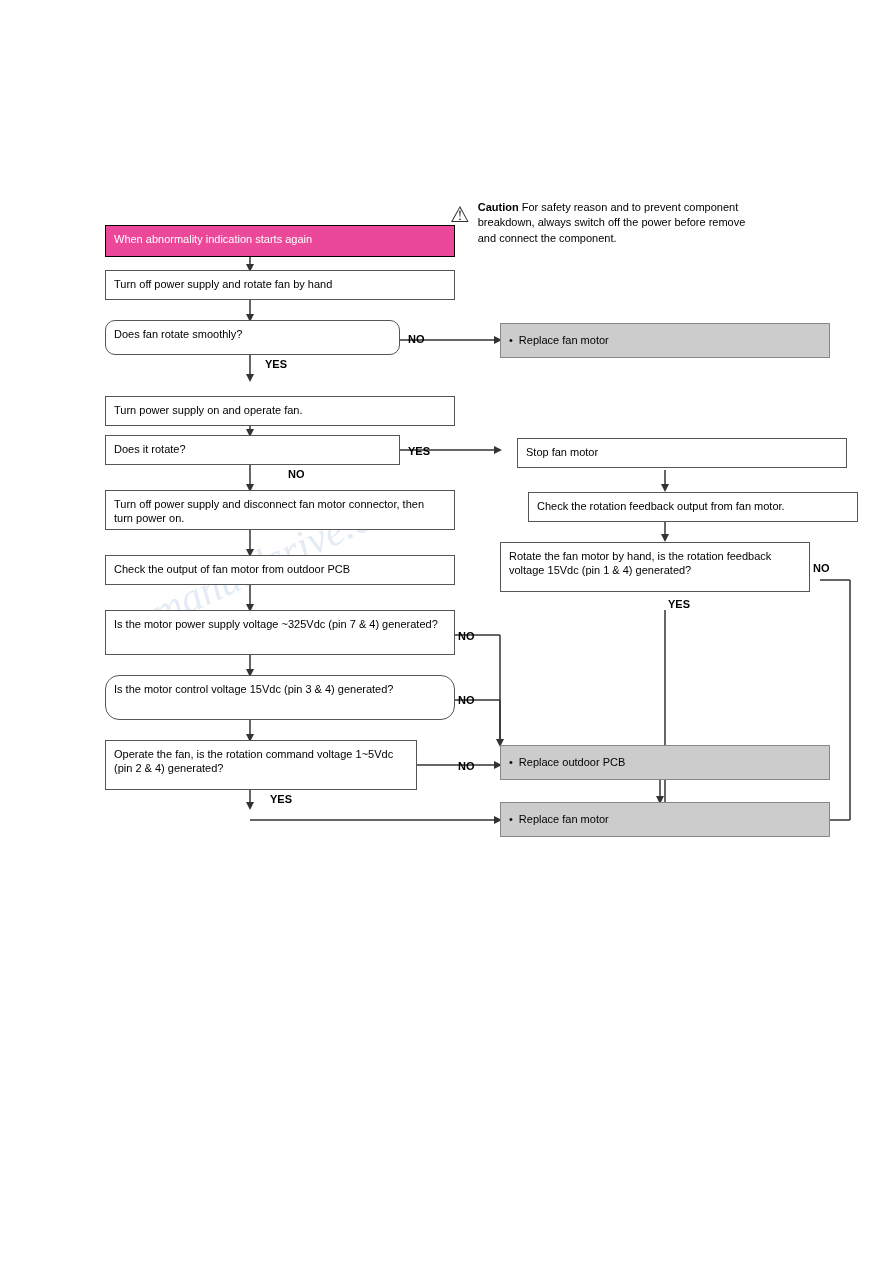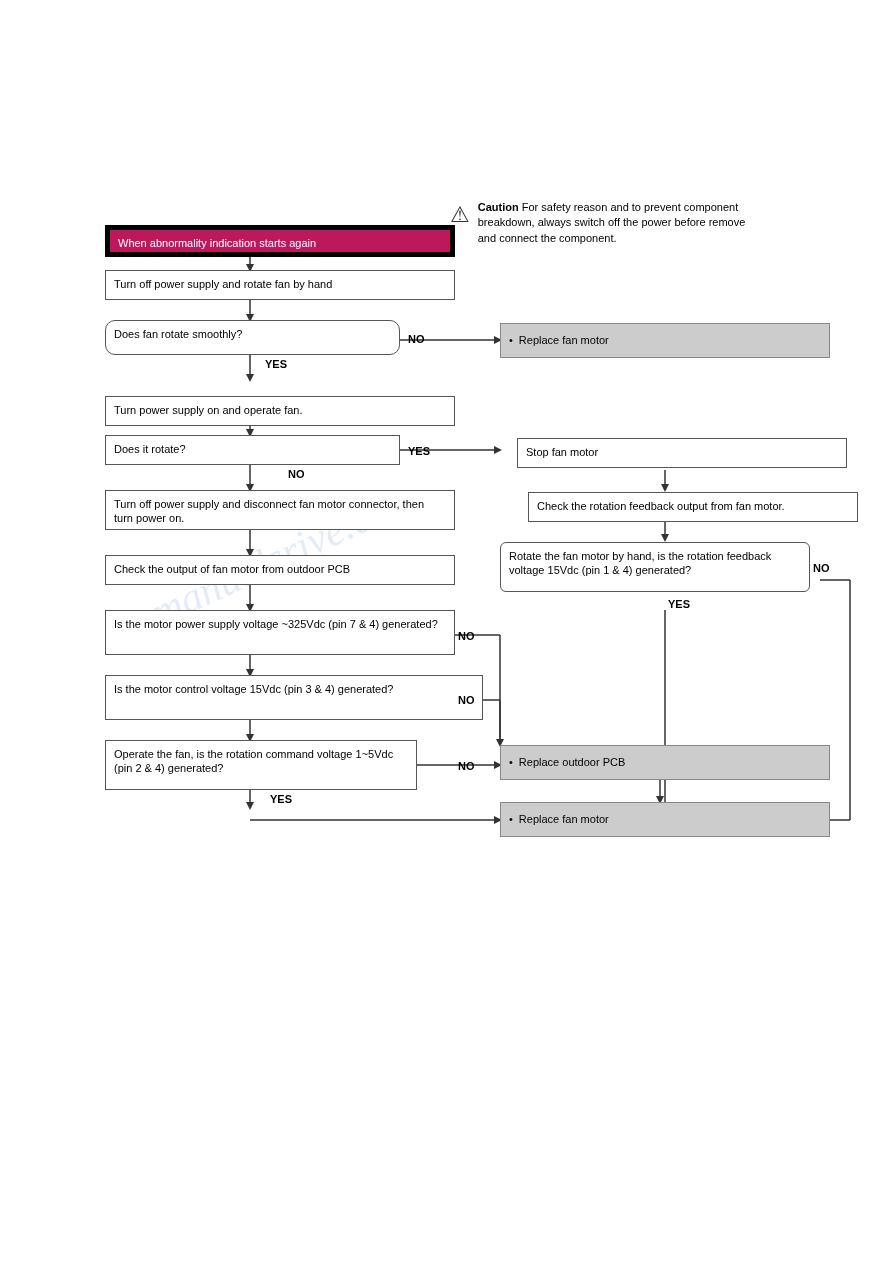--- a/index.html
+++ b/index.html
@@ -24,23 +24,23 @@
     .box {
       border: 1px solid #555;
       padding: 6px 8px;
       background: #fff;
       position: absolute;
       font-size: 11px;
       line-height: 1.3;
     }
 
     .box-dark {
-      background: #be185d;
+      background: #ec4899;
       color: #fff;
-      border: 5px solid #000000;
+      border: 1px solid #000000;
     }
 
     .box-gray {
       background: #ccc;
       border: 1px solid #888;
     }
 
     
     .flowchart-svg {
       position: absolute;
@@ -206,21 +206,21 @@
   <div style="position:absolute; left:248px; top:288px; font-size:11px; font-weight:bold;">NO</div>
 
   <div class="box" style="left:460px; top:258px; width:330px; height:30px;margin-left:17px;">
     <span>Stop fan motor</span>
   </div>
 
   <div class="box" style="left:460px; top:312px; width:330px; height:30px;margin-left:28px;">
     <span>Check the rotation feedback output from fan motor.</span>
   </div>
 
-  <div class="box" style="left:460px; top:362px; width:310px; height:50px;border-radius:6px;">
+  <div class="box" style="left:460px; top:362px; width:310px; height:50px;">
     <span>Rotate the fan motor by hand, is the rotation feedback voltage 15Vdc (pin 1 &amp; 4) generated?</span>
   </div>
 
   <div style="position:absolute; left:773px; top:382px; font-size:11px; font-weight:bold;">NO</div>
 
   <div style="position:absolute; left:628px; top:418px; font-size:11px; font-weight:bold;">YES</div>
 
   <div class="box" style="left:65px; top:310px; width:350px; height:40px;">
     <span>Turn off power supply and disconnect fan motor connector, then turn power on.</span>
   </div>
@@ -228,21 +228,21 @@
   <div class="box" style="left:65px; top:375px; width:350px; height:30px;">
     <span>Check the output of fan motor from outdoor PCB</span>
   </div>
 
   <div class="box" style="left:65px; top:430px; width:350px; height:45px;">
     <span>Is the motor power supply voltage ~325Vdc (pin 7 &amp; 4) generated?</span>
   </div>
 
   <div style="position:absolute; left:418px; top:450px; font-size:11px; font-weight:bold;">NO</div>
 
-  <div class="box" style="left:65px; top:495px; width:378px; height:45px;">
+  <div class="box" style="left:65px; top:495px; width:350px; height:45px;border-radius:14px;">
     <span>Is the motor control voltage 15Vdc (pin 3 &amp; 4) generated?</span>
   </div>
 
   <div style="position:absolute; left:418px; top:514px; font-size:11px; font-weight:bold;">NO</div>
 
   <div class="box" style="left:65px; top:560px; width:312px; height:50px;">
     <span>Operate the fan, is the rotation command voltage 1~5Vdc (pin 2 &amp; 4) generated?</span>
   </div>
 
   <div style="position:absolute; left:418px; top:580px; font-size:11px; font-weight:bold;">NO</div>

